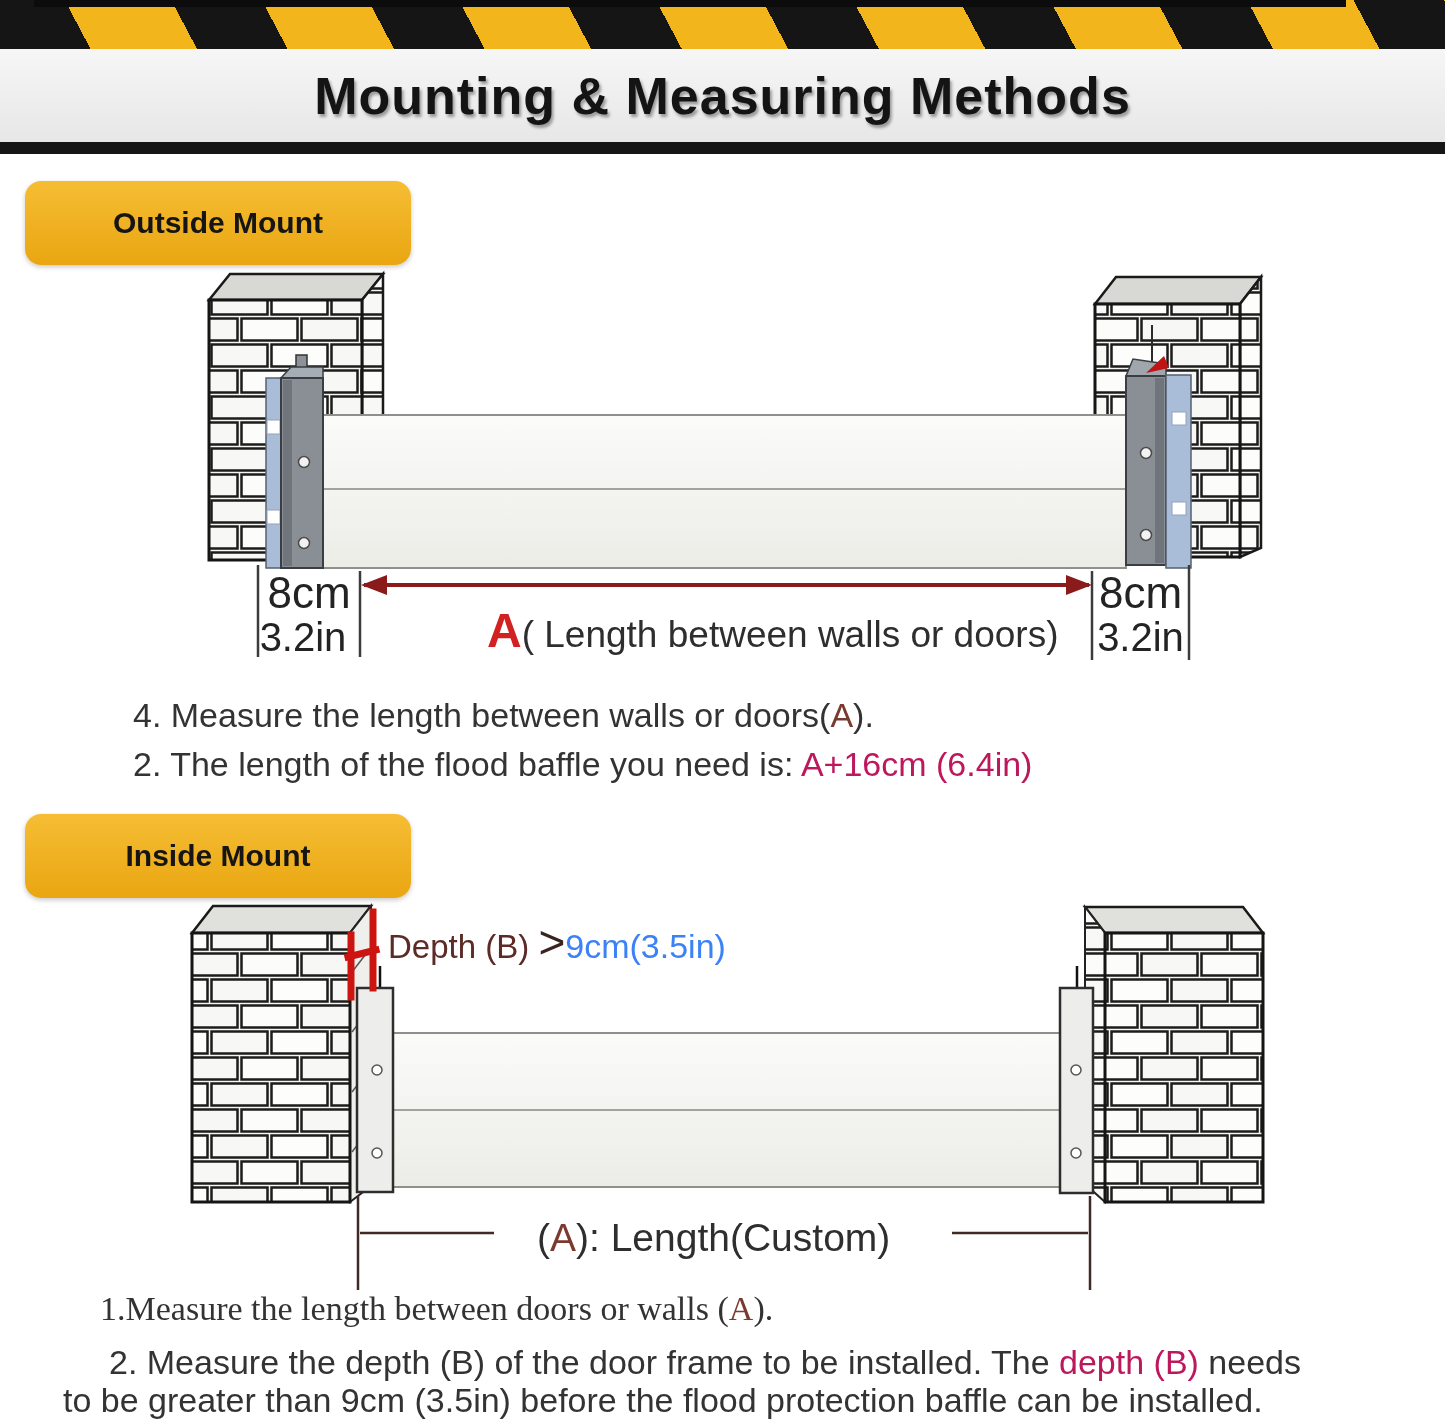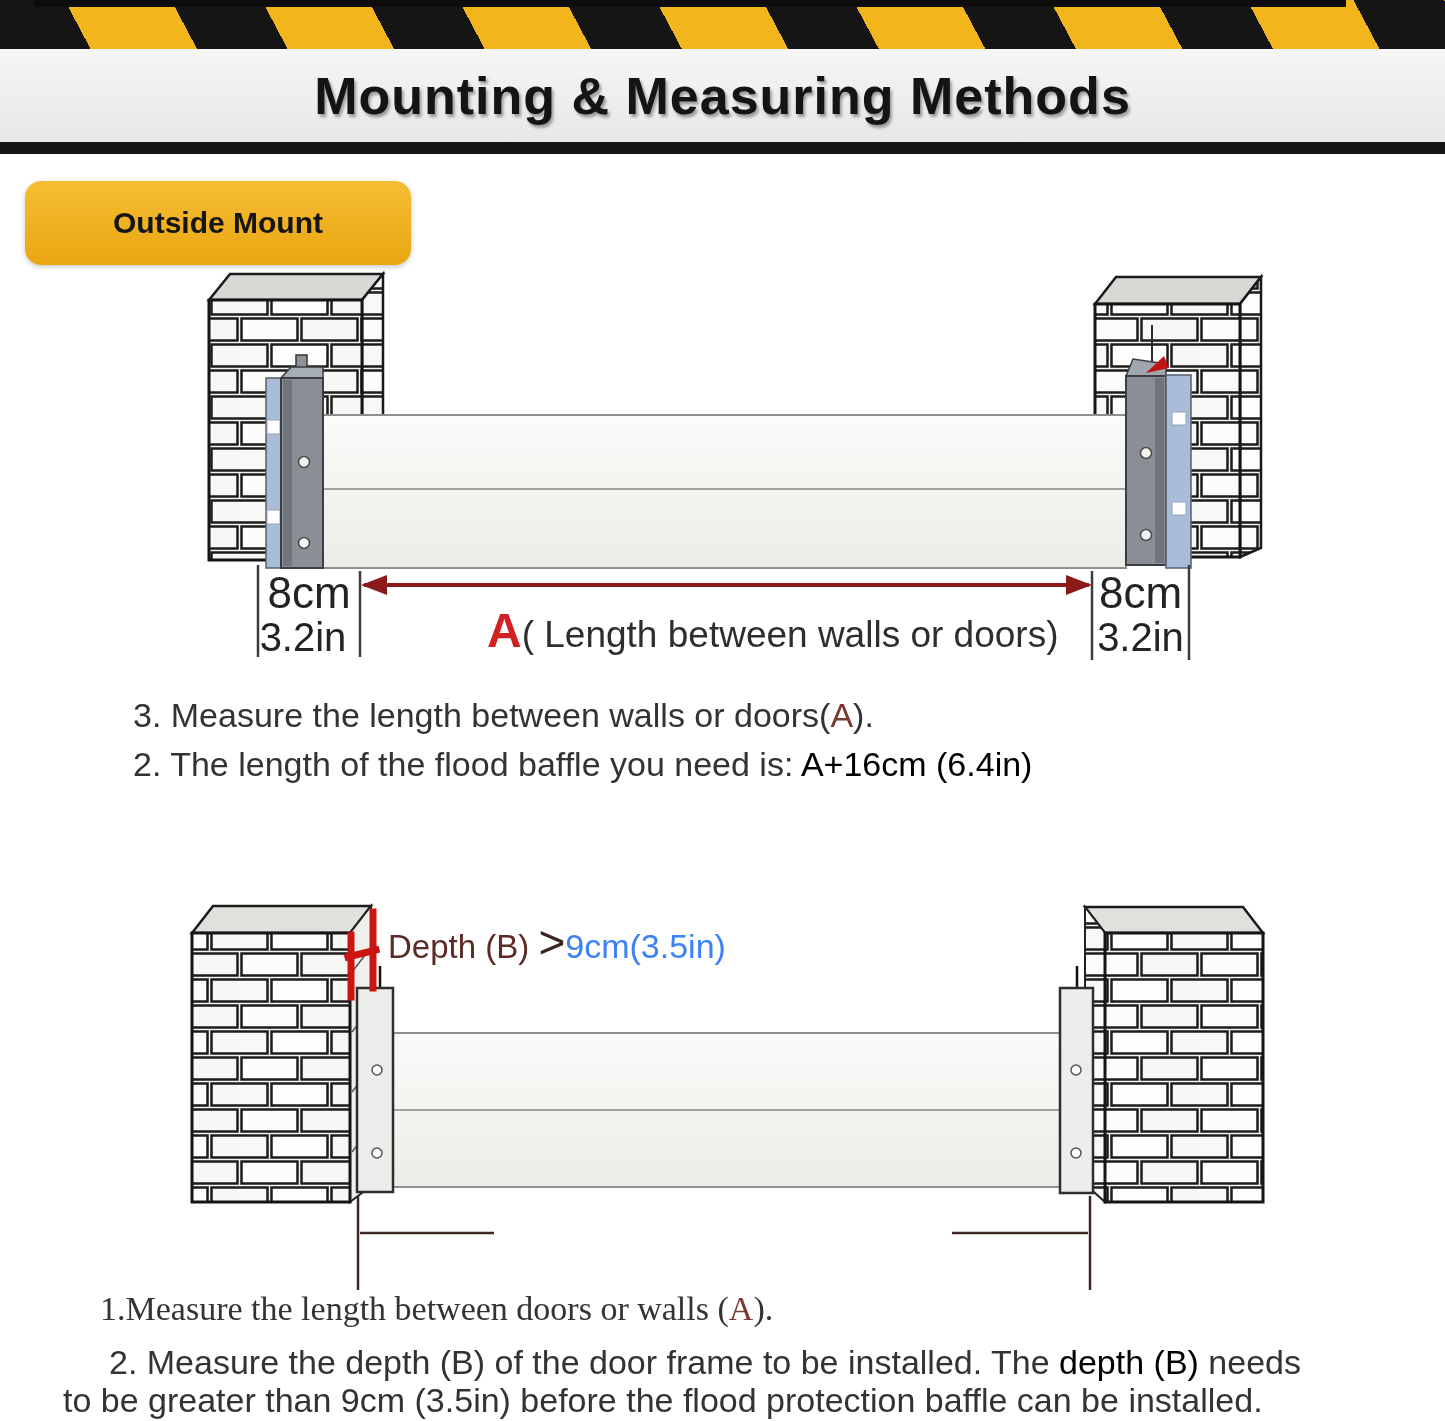--- a/index.html
+++ b/index.html
@@ -41,21 +41,21 @@
 
   .arrow-label{position:absolute;left:487px;top:603px;font-size:37px;color:#2e2e2e;white-space:nowrap;}
   .arrow-label .big-a{font-size:48px;font-weight:bold;color:#d32020;}
 
   .instr{position:absolute;font-size:34px;color:#333333;white-space:nowrap;}
   .pos-out-i1{left:133px;top:696px;}
   .pos-out-i2{left:133px;top:745px;}
   .pos-in-i1{left:100px;top:1290px;font-family:Liberation Serif, serif;}
   .pos-in-i2{left:109px;top:1343px;}
   .pos-in-i3{left:63px;top:1381px;}
-  .maroon{color:#000000;}
+  .maroon{color:#be185d;}
   .soft-maroon{color:#7a3a30;}
 
   .depth-label{position:absolute;left:388px;top:915px;white-space:nowrap;}
   .depth-label .d-pre{font-size:33px;color:#5c2b26;}
   .depth-label .d-gt{font-size:46px;color:#3a2420;}
   .depth-label .d-val{font-size:34px;color:#3b82f6;}
 
   .length-label{position:absolute;left:537px;top:1216px;font-size:39px;color:#2e2e2e;white-space:nowrap;}
 </style>
 </head>
@@ -146,26 +146,29 @@
   <div class="dim-cm pos-ol-cm">8cm</div>
   <div class="dim-in pos-ol-in">3.2in</div>
   <div class="dim-cm pos-or-cm">8cm</div>
   <div class="dim-in pos-or-in">3.2in</div>
 
   <div class="arrow-label">
     <span class="big-a">A</span><span>( Length between walls or doors)</span>
   </div>
 
   <div class="instr pos-out-i1">
-    <span>3. Measure the length between walls or doors(</span><span class="soft-maroon">A</span><span>).</span>
+    <span>4. Measure the length between walls or doors(</span><span class="soft-maroon">A</span><span>).</span>
   </div>
   <div class="instr pos-out-i2">
     <span>2. The length of the flood baffle you need is: </span><span class="maroon">A+16cm (6.4in)</span>
   </div>
 
+  <div class="badge badge-inside">
+    <span>Inside Mount</span>
+  </div>
 
   <svg class="diagram svg-inside" viewBox="0 0 1445 400">
     <defs>
       <pattern id="brickB" width="120" height="52" patternUnits="userSpaceOnUse">
         <rect width="120" height="52" fill="#f5f5f3"></rect>
         <rect x="1.5" y="1.5" width="56" height="22" fill="#fcfcfb" stroke="#1c1c1c" stroke-width="2.5"></rect>
         <rect x="61.5" y="1.5" width="56" height="22" fill="#f7f7f5" stroke="#1c1c1c" stroke-width="2.5"></rect>
         <rect x="-28.5" y="27.5" width="56" height="22" fill="#f8f8f6" stroke="#1c1c1c" stroke-width="2.5"></rect>
         <rect x="31.5" y="27.5" width="56" height="22" fill="#fdfdfc" stroke="#1c1c1c" stroke-width="2.5"></rect>
         <rect x="91.5" y="27.5" width="56" height="22" fill="#f7f7f5" stroke="#1c1c1c" stroke-width="2.5"></rect>
@@ -224,20 +227,23 @@
       <line x1="1090" y1="296" x2="1090" y2="390"></line>
       <line x1="360" y1="333" x2="494" y2="333"></line>
       <line x1="952" y1="333" x2="1088" y2="333"></line>
     </g>
   </svg>
 
   <div class="depth-label">
     <span class="d-pre">Depth (B) </span><span class="d-gt">&gt;</span><span class="d-val">9cm(3.5in)</span>
   </div>
 
+  <div class="length-label">
+    <span>(</span><span class="soft-maroon">A</span><span>): Length(Custom)</span>
+  </div>
 
   <div class="instr pos-in-i1">
     <span>1.Measure the length between doors or walls (</span><span class="soft-maroon">A</span><span>).</span>
   </div>
   <div class="instr pos-in-i2">
     <span>2. Measure the depth (B) of the door frame to be installed. The </span><span class="maroon">depth (B)</span><span> needs</span>
   </div>
   <div class="instr pos-in-i3">to be greater than 9cm (3.5in) before the flood protection baffle can be installed.</div>
 
 </div>

